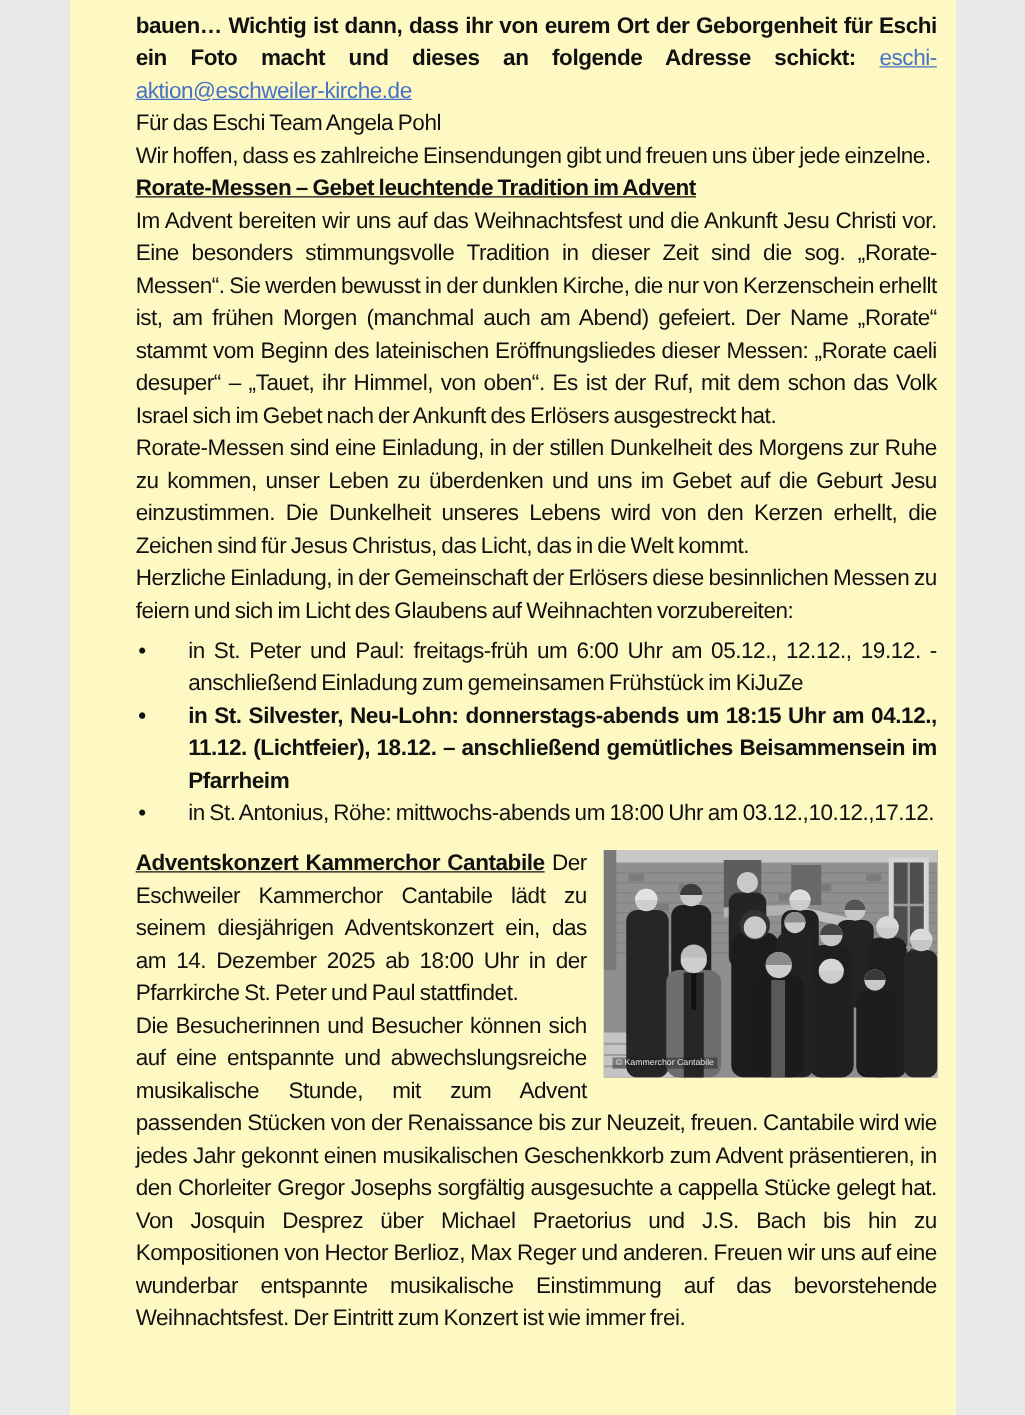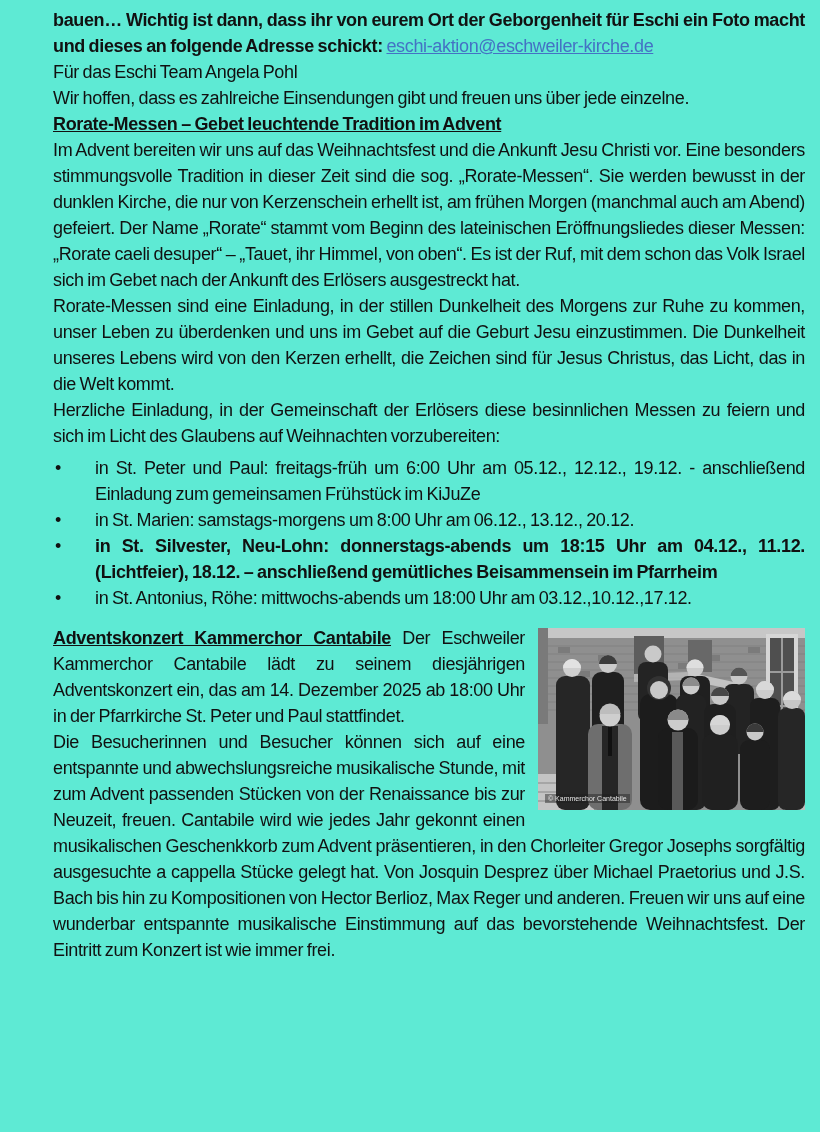--- a/index.html
+++ b/index.html
@@ -1,20 +1,20 @@
 <!DOCTYPE html>
 <html><head>
 <meta charset="utf-8">
 <style>
   html,body { margin:0; padding:0; background:#e8e8e8; }
   .page {
     position:relative;
-    width:820px; height:1132px;
+    width:709px; height:1132px;
     margin:0 auto;
-    background:#5eead4;
+    background:#fef9c3;
     box-sizing:border-box;
     padding:7px 15px 0 53px;
     font-family:"Liberation Sans", sans-serif;
     font-size:18px;
     line-height:26px;
     letter-spacing:-0.35px;
     word-spacing:-1px;
     color:#111111;
     overflow:hidden;
   }
@@ -76,21 +76,21 @@
   <p>Für das Eschi Team Angela Pohl</p>
   <p>Wir hoffen, dass es zahlreiche Einsendungen gibt und freuen uns über jede einzelne.</p>
 
   <p class="section-heading gap12">Rorate-Messen – Gebet leuchtende Tradition im Advent</p>
   <p>Im Advent bereiten wir uns auf das Weihnachtsfest und die Ankunft Jesu Christi vor. Eine besonders stimmungsvolle Tradition in dieser Zeit sind die sog. „Rorate-Messen“. Sie werden bewusst in der dunklen Kirche, die nur von Kerzenschein erhellt ist, am frühen Morgen (manchmal auch am Abend) gefeiert. Der Name „Rorate“ stammt vom Beginn des lateinischen Eröffnungsliedes dieser Messen: „Rorate caeli desuper“ – „Tauet, ihr Himmel, von oben“. Es ist der Ruf, mit dem schon das Volk Israel sich im Gebet nach der Ankunft des Erlösers ausgestreckt hat.</p>
   <p>Rorate-Messen sind eine Einladung, in der stillen Dunkelheit des Morgens zur Ruhe zu kommen, unser Leben zu überdenken und uns im Gebet auf die Geburt Jesu einzustimmen. Die Dunkelheit unseres Lebens wird von den Kerzen erhellt, die Zeichen sind für Jesus Christus, das Licht, das in die Welt kommt.</p>
   <p class="gap8">Herzliche Einladung, in der Gemeinschaft der Erlösers diese besinnlichen Messen zu feiern und sich im Licht des Glaubens auf Weihnachten vorzubereiten:</p>
 
   <ul class="rorate-list">
     <li><span class="bullet">•</span><span>in St. Peter und Paul: freitags-früh um 6:00 Uhr am 05.12., 12.12., 19.12. - anschließend Einladung zum gemeinsamen Frühstück im KiJuZe</span></li>
-    <li><span class="bullet">•</span><span>in St. Marien: samstags-morgens um 8:00 Uhr am 06.12., 13.12., 20.12.</span></li>
+    <li><span class="bullet">•</span></li>
     <li class="bold-item"><span class="bullet">•</span><span>in St. Silvester, Neu-Lohn: donnerstags-abends um 18:15 Uhr am 04.12., 11.12. (Lichtfeier), 18.12. – anschließend gemütliches Beisammensein im Pfarrheim</span></li>
     <li><span class="bullet">•</span><span>in St. Antonius, Röhe: mittwochs-abends um 18:00 Uhr am 03.12.,10.12.,17.12.</span></li>
   </ul>
 
 
   <div class="konzert">
 
     <div class="photo-wrap">
       <svg width="267" height="182" viewBox="0 0 267 182" xmlns="http://www.w3.org/2000/svg">
 

